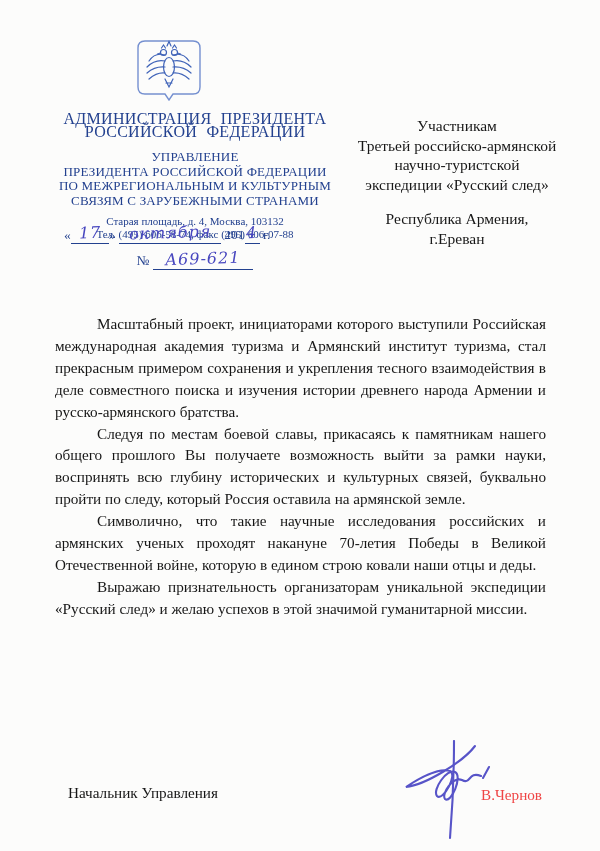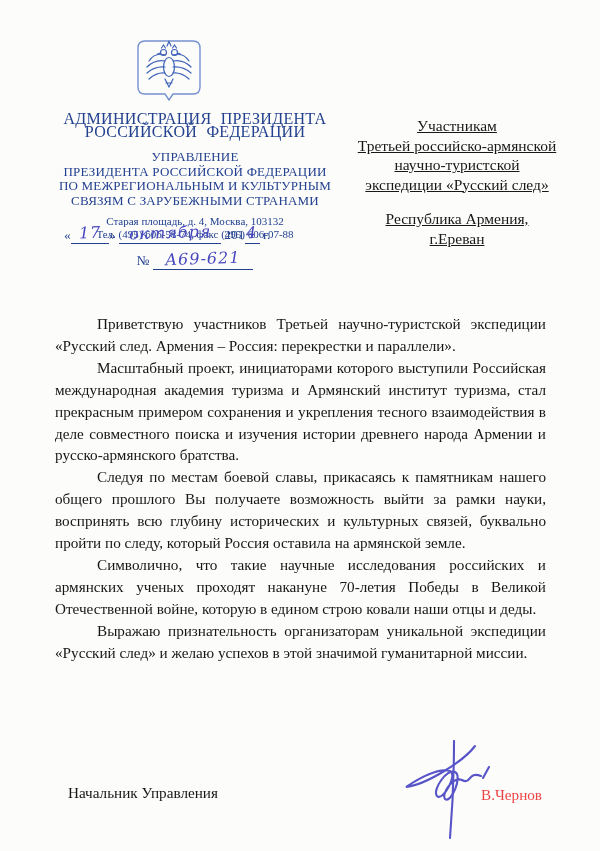--- a/index.html
+++ b/index.html
@@ -35,21 +35,21 @@
     display:inline-block;transform:rotate(-2deg) translateY(-1px);
   }
   .num-line{
     position:absolute;left:46px;top:250px;width:298px;
     text-align:center;color:#23418f;font-size:13.5px;
   }
   .slot-num{width:100px;}
   
   .addressee{
     position:absolute;left:328px;top:116px;width:258px;
-    text-align:center;color:#181818;font-size:15.5px;line-height:19.5px;text-decoration:underline;
+    text-align:center;color:#181818;font-size:15.5px;line-height:19.5px;
   }
   .addressee .loc{margin-top:15px;}
   
   .body-text{
     position:absolute;left:55px;top:313px;width:491px;
     color:#161616;font-size:15.2px;line-height:21.9px;
     text-align:justify;
   }
   .body-text p{margin:0;text-indent:42px;}
   
@@ -126,21 +126,20 @@
     <div>Третьей российско-армянской</div>
     <div>научно-туристской</div>
     <div>экспедиции «Русский след»</div>
     <div class="loc">
       <div>Республика Армения,</div>
       <div>г.Ереван</div>
     </div>
   </div>
 
   <div class="body-text">
-    <p>Приветствую участников Третьей научно-туристской экспедиции «Русский след. Армения – Россия: перекрестки и параллели».</p>
     <p>Масштабный проект, инициаторами которого выступили Российская международная академия туризма и Армянский институт туризма, стал прекрасным примером сохранения и укрепления тесного взаимодействия в деле совместного поиска и изучения истории древнего народа Армении и русско-армянского братства.</p>
     <p>Следуя по местам боевой славы, прикасаясь к памятникам нашего общего прошлого Вы получаете возможность выйти за рамки науки, воспринять всю глубину исторических и культурных связей, буквально пройти по следу, который Россия оставила на армянской земле.</p>
     <p>Символично, что такие научные исследования российских и армянских ученых проходят накануне 70-летия Победы в Великой Отечественной войне, которую в едином строю ковали наши отцы и деды.</p>
     <p>Выражаю признательность организаторам уникальной экспедиции «Русский след» и желаю успехов в этой значимой гуманитарной миссии.</p>
   </div>
 
   <div class="sig-title">Начальник Управления</div>
 
   <div class="sig-scribble">
     <svg width="100" height="102" viewBox="0 0 100 102" xmlns="http://www.w3.org/2000/svg">

